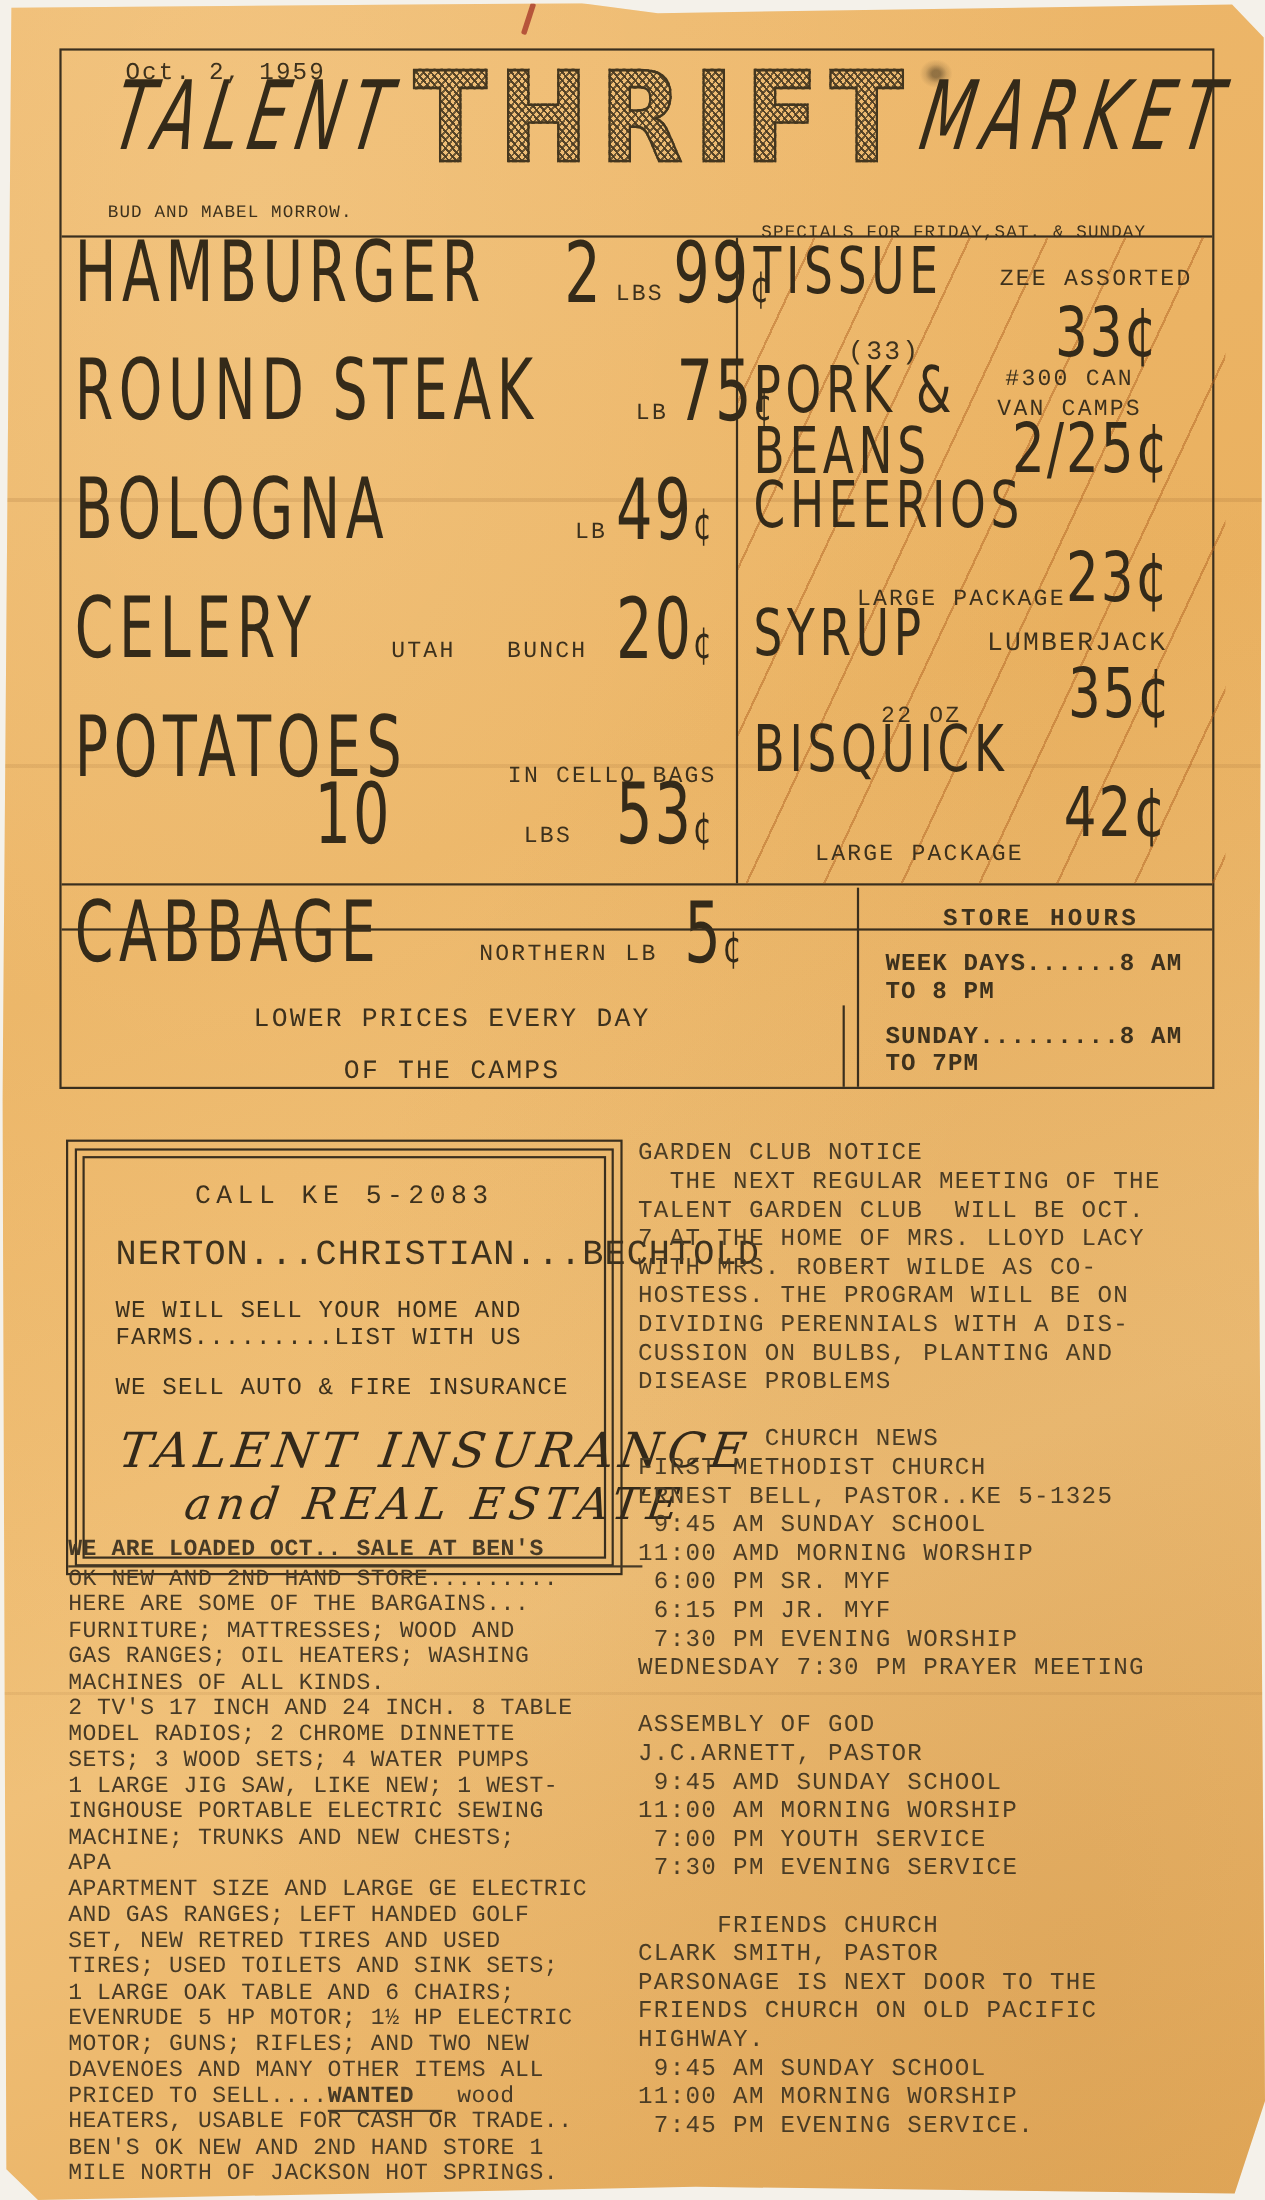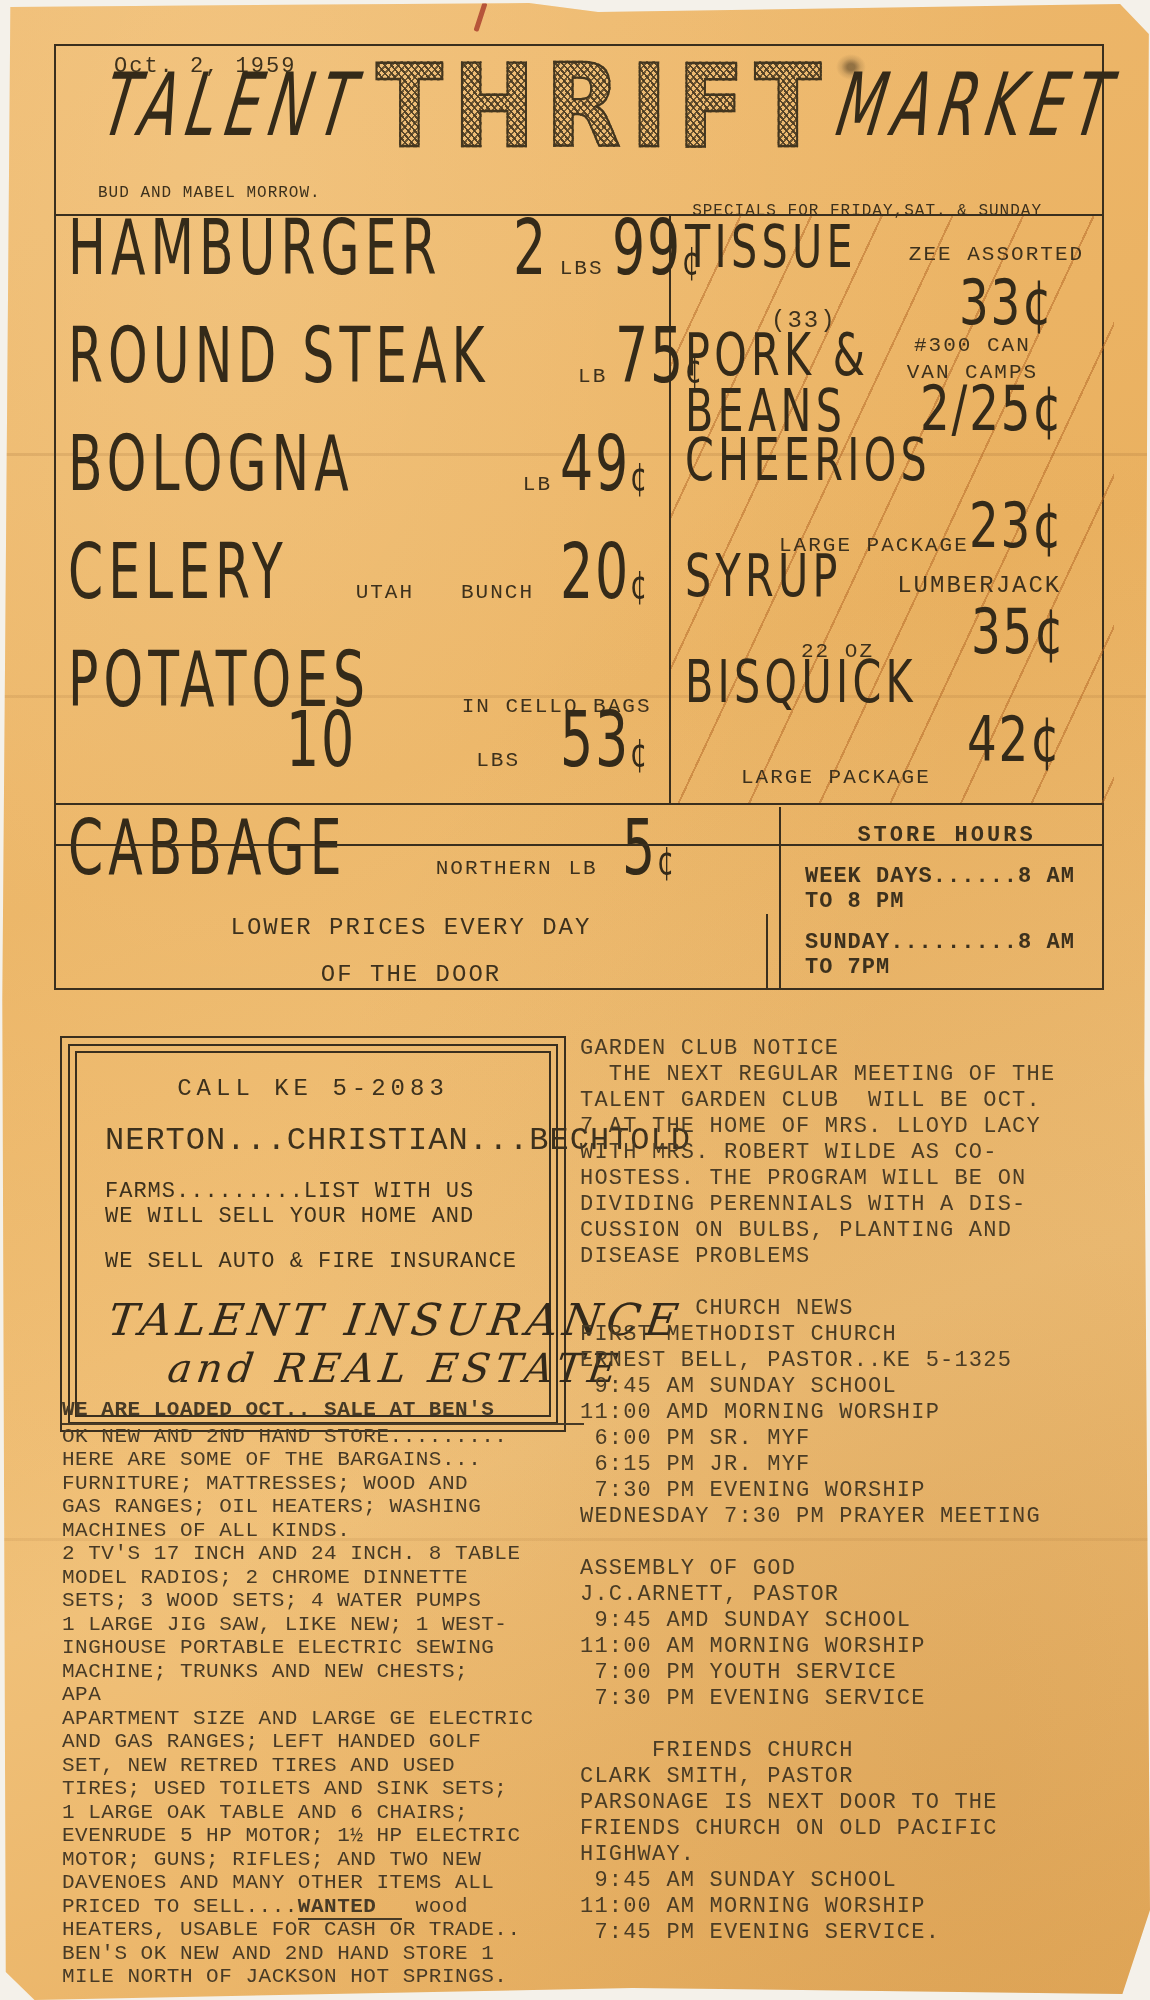--- a/index.html
+++ b/index.html
@@ -216,39 +216,39 @@
             <span class="rsm" style="margin-left:56px;align-self:flex-end;">LARGE PACKAGE</span>
             <span class="rprice" style="margin-left:auto;margin-right:26px;margin-bottom:18px;">42¢</span>
           </div>
         </div>
       </div>
     </div>
 
     <div class="midrow">
       <div class="banner-box">
         <div>LOWER PRICES EVERY DAY</div>
-        <div>OF THE DOOR</div>
+        <div>OF THE CAMPS</div>
       </div>
       <div class="vgap"></div>
       <div class="hours-box">
         <div class="hours-title">STORE HOURS</div>
         <div>WEEK DAYS......8 AM TO 8 PM</div>
         <div>SUNDAY.........8 AM TO 7PM</div>
       </div>
     </div>
   </div>
 
   <div class="ins-box">
     <div class="ins2">
       <div class="ins3">
         <div class="ins-call">CALL KE 5-2083</div>
         <div class="ins-names">NERTON...CHRISTIAN...BECHTOLD</div>
         <div>
+          <div class="ins-line">WE WILL SELL YOUR HOME AND</div>
           <div class="ins-line">FARMS.........LIST WITH US</div>
-          <div class="ins-line">WE WILL SELL YOUR HOME AND</div>
         </div>
         <div class="ins-line">WE SELL AUTO &amp; FIRE INSURANCE</div>
         <div>
           <div class="script">TALENT INSURANCE</div>
           <div class="script script2">and REAL ESTATE</div>
         </div>
       </div>
     </div>
   </div>
 

